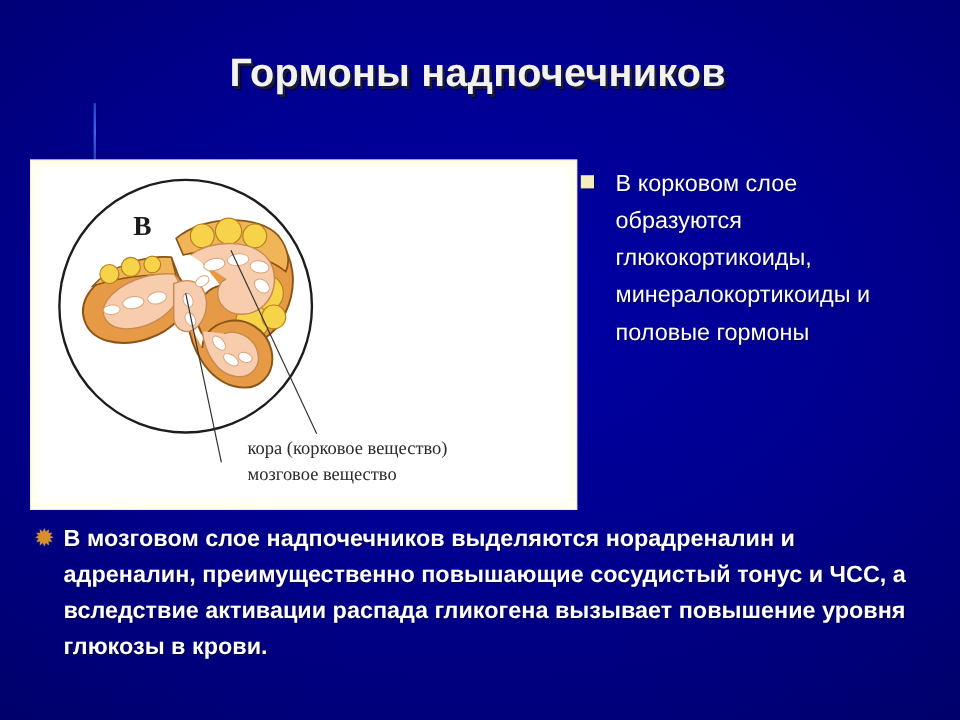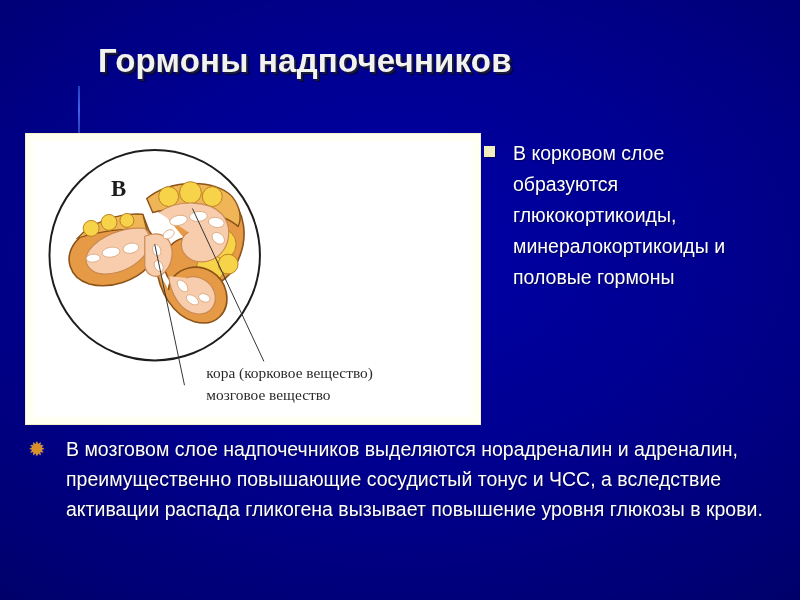--- a/index.html
+++ b/index.html
@@ -24,20 +24,21 @@
     position: absolute;
     left: 98px;
     top: 42px;
     width: 600px;
     font-size: 33px;
     font-weight: bold;
     color: #f2f2ee;
     letter-spacing: 0.2px;
     white-space: nowrap;
     text-shadow: 2px 2px 0 #1a1a3d, 3px 3px 1px rgba(0,0,0,0.55);
+    text-align: center;
   }
 
   
   #accent-line {
     position: absolute;
     left: 78px;
     top: 86px;
     width: 2px;
     height: 48px;
     background: linear-gradient(to bottom, #2244cc 0%, #4466ee 50%, #2a3fb5 100%);
@@ -102,25 +103,26 @@
     top: 4px;
     width: 22px;
     height: 22px;
     line-height: 22px;
     font-size: 20px;
     color: #d98f28;
     text-align: center;
     text-shadow: 0 0 1px #ffd27f;
   }
   #bottom-text {
-    margin-left: 40px;
+    margin-left: 27px;
     font-size: 19.5px;
     line-height: 30px;
     color: #ffffff;
     text-shadow: 1px 1px 1px rgba(0,0,0,0.45);
+    font-weight: bold;
   }
 
   .fig-label {
     font-family: "Liberation Serif", serif;
     font-size: 15.5px;
     fill: #2b2b2b;
   }
   .fig-letter {
     font-family: "Liberation Serif", serif;
     font-size: 23px;

